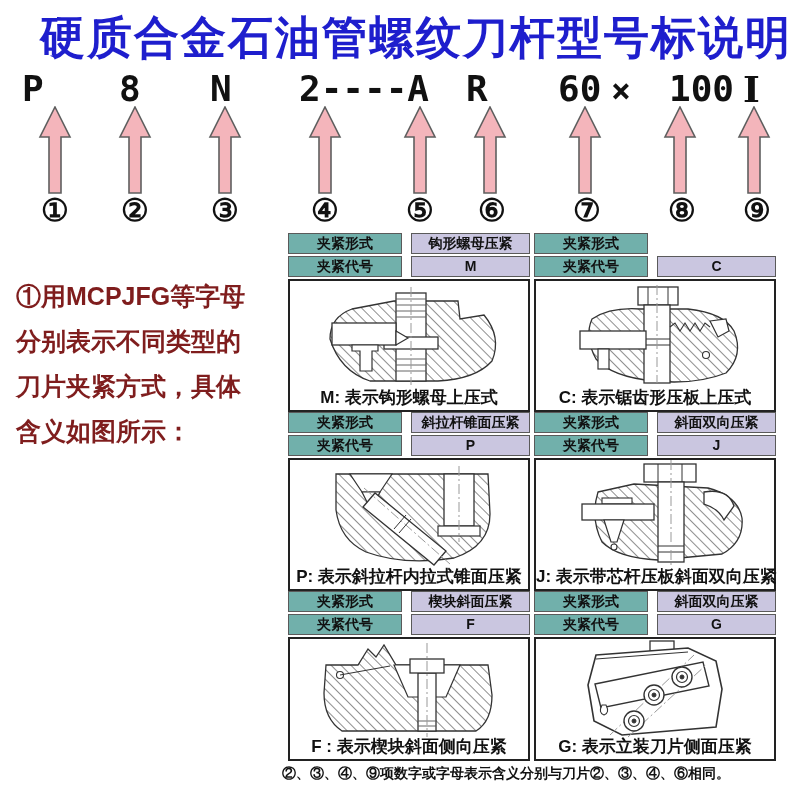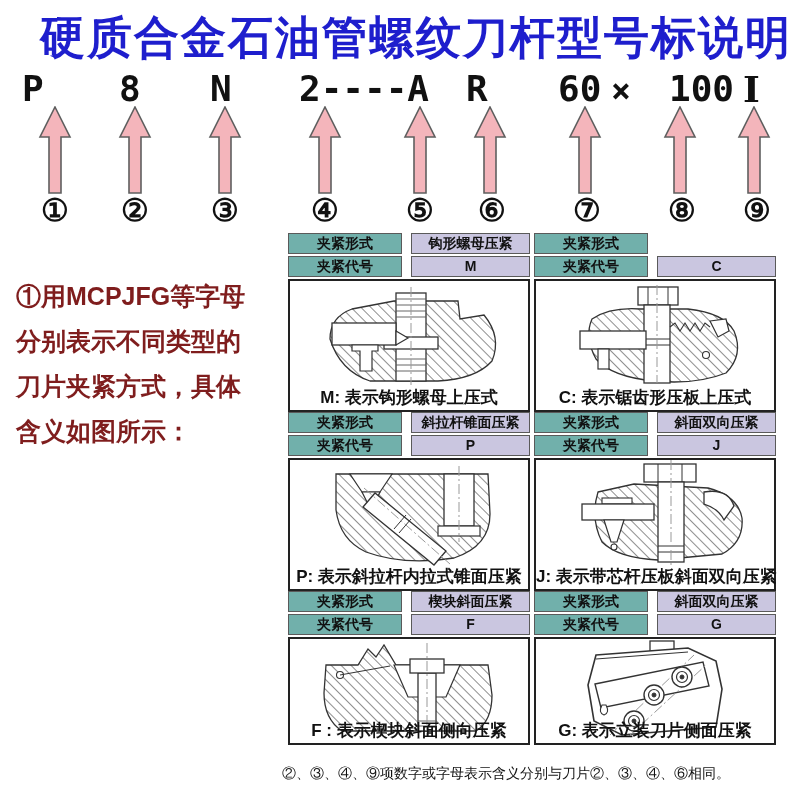--- a/index.html
+++ b/index.html
@@ -34,27 +34,27 @@
   .clamp-table{position:absolute;left:288px;top:233px;width:487px;
                display:grid;grid-template-columns:1fr 1fr;column-gap:4px;}
   .cell{display:flex;flex-direction:column;}
   .hdr{display:grid;grid-template-columns:114px 1fr;column-gap:9px;margin-bottom:2px;border-radius:6px;}
   .hdr > div{height:19px;line-height:19px;text-align:center;font-size:14px;
              font-weight:bold;color:#111;border:1px solid #5a5a5a;}
   .hdr .lbl{background:#71b0ab;}
   .hdr .val{background:#cac6e0;}
   .diagram-box{position:relative;height:133px;border:2px solid #222;background:#fff;
                box-sizing:border-box;}
-  .cell-4 .diagram-box,.cell-5 .diagram-box{height:108px;}
+  .cell-4 .diagram-box,.cell-5 .diagram-box{height:124px;}
   .diagram-box svg{display:block;margin:0 auto;}
   .caption{position:absolute;left:0;bottom:1px;width:100%;text-align:center;
            font-size:17px;font-weight:bold;color:#111;white-space:nowrap;}
 
   
-  .footer{position:absolute;left:282px;top:765px;font-size:14px;font-weight:normal;
+  .footer{position:absolute;left:282px;top:765px;font-size:14px;font-weight:bold;
           color:#111;white-space:nowrap;}
 </style>
 </head>
 <body>
 
 <div id="canvas">
 
   <svg width="0" height="0" style="position:absolute" aria-hidden="true">
     <defs>
       <pattern id="hatch" width="7" height="7" patternUnits="userSpaceOnUse" patternTransform="rotate(-45)">

